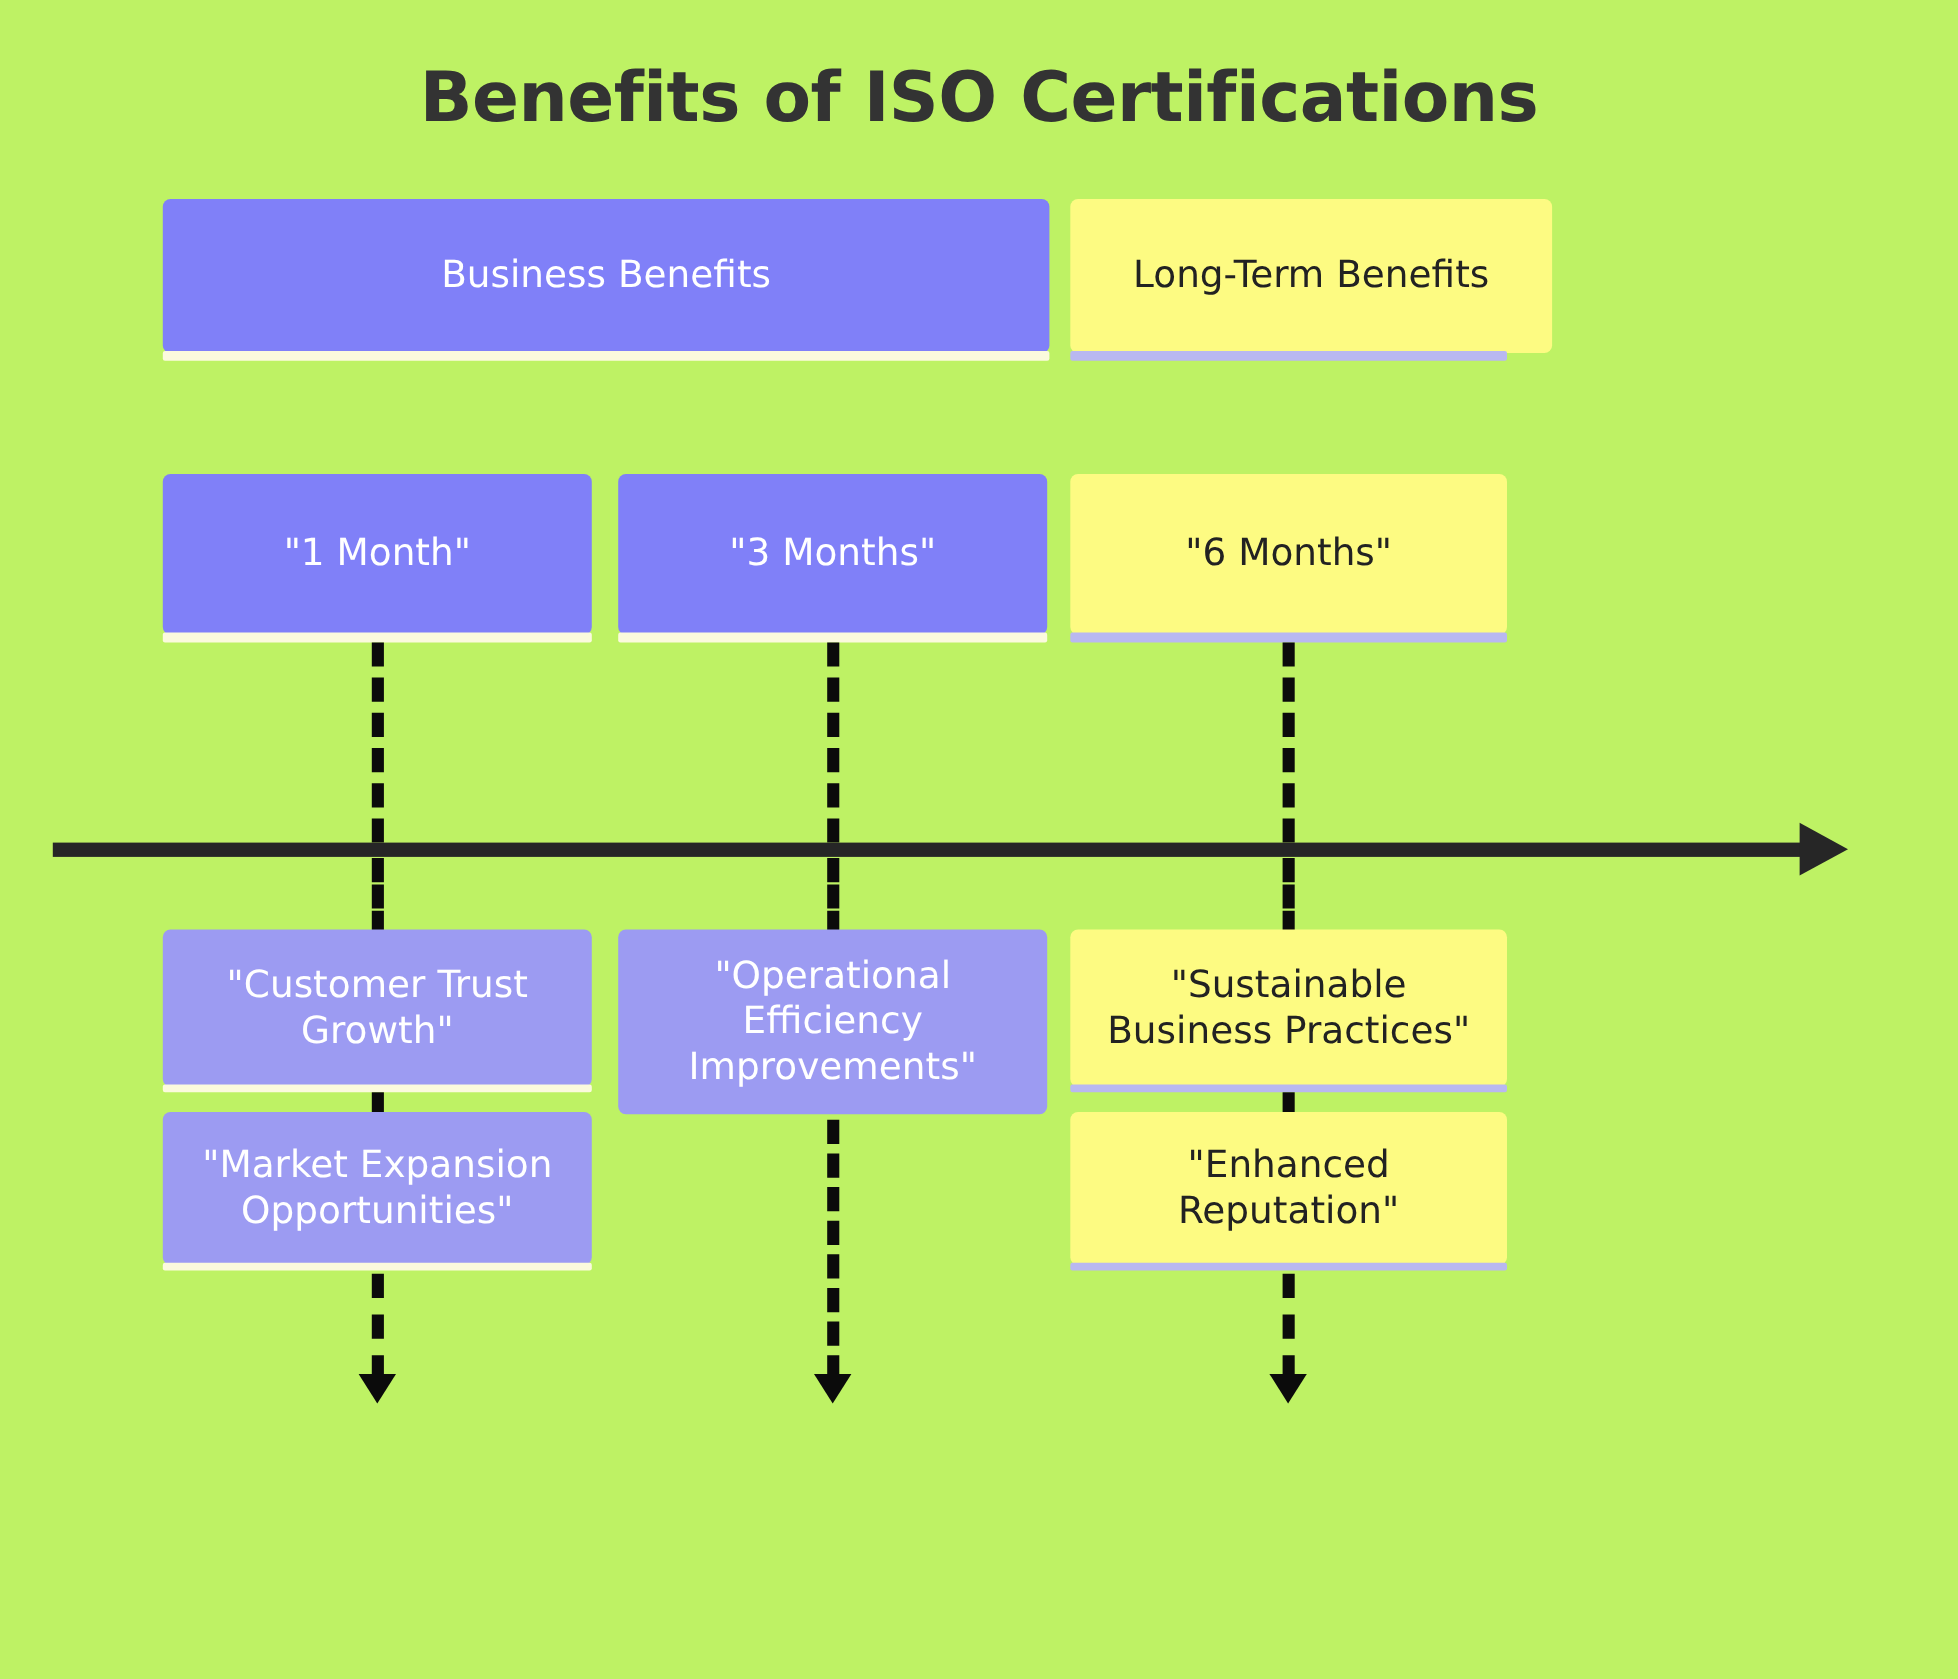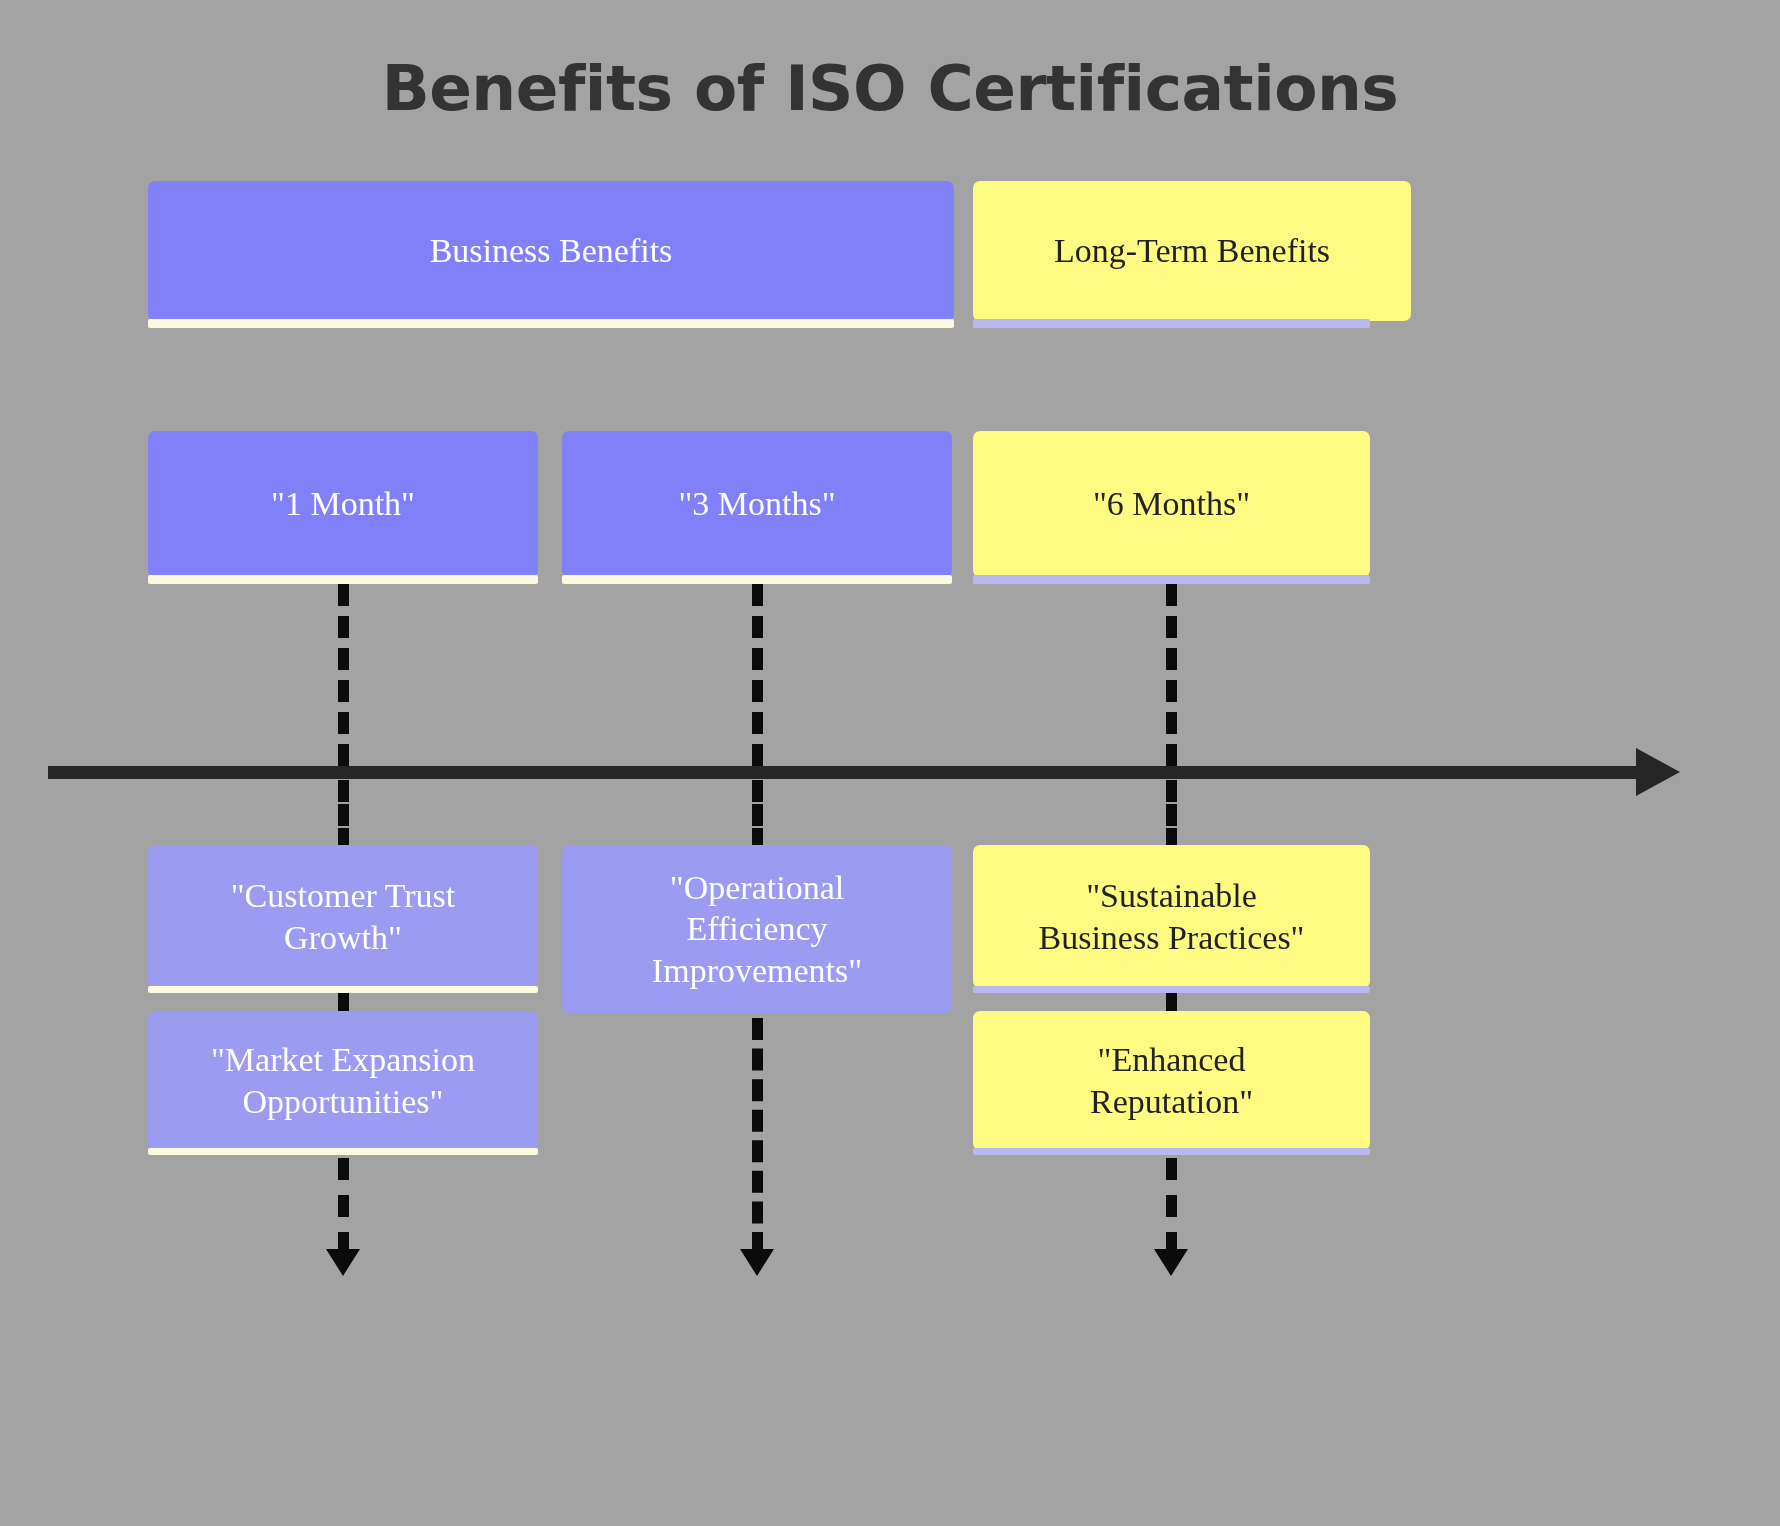--- a/index.html
+++ b/index.html
@@ -9,21 +9,21 @@
     padding: 0;
     background: #ffffff;
   }
   body {
     font-family: "DejaVu Sans", "Liberation Sans", sans-serif;
   }
   #stage {
     position: relative;
     width: 1780px;
     height: 1526px;
-    background: #a3a3a3;
+    background: #bef264;
     overflow: hidden;
   }
 
   
   .chart-title {
     position: absolute;
     left: 0;
     top: 52px;
     width: 1780px;
     text-align: center;
@@ -38,21 +38,20 @@
   .node {
     position: absolute;
     border-radius: 7px;
     display: flex;
     align-items: center;
     justify-content: center;
     text-align: center;
     line-height: 1.22;
     padding: 4px 10px;
     overflow: hidden;
-    font-family: Liberation Serif, serif;
   }
   .node .node-label { display: block; width: 100%; white-space: pre-line; }
 
   .fill-purple   { background: #8080f8; color: #ffffff; }
   .fill-purple-2 { background: #9c9bf2; color: #ffffff; }
   .fill-yellow   { background: #fdfb82; color: #222222; }
 
   
   .accent {
     position: absolute;

